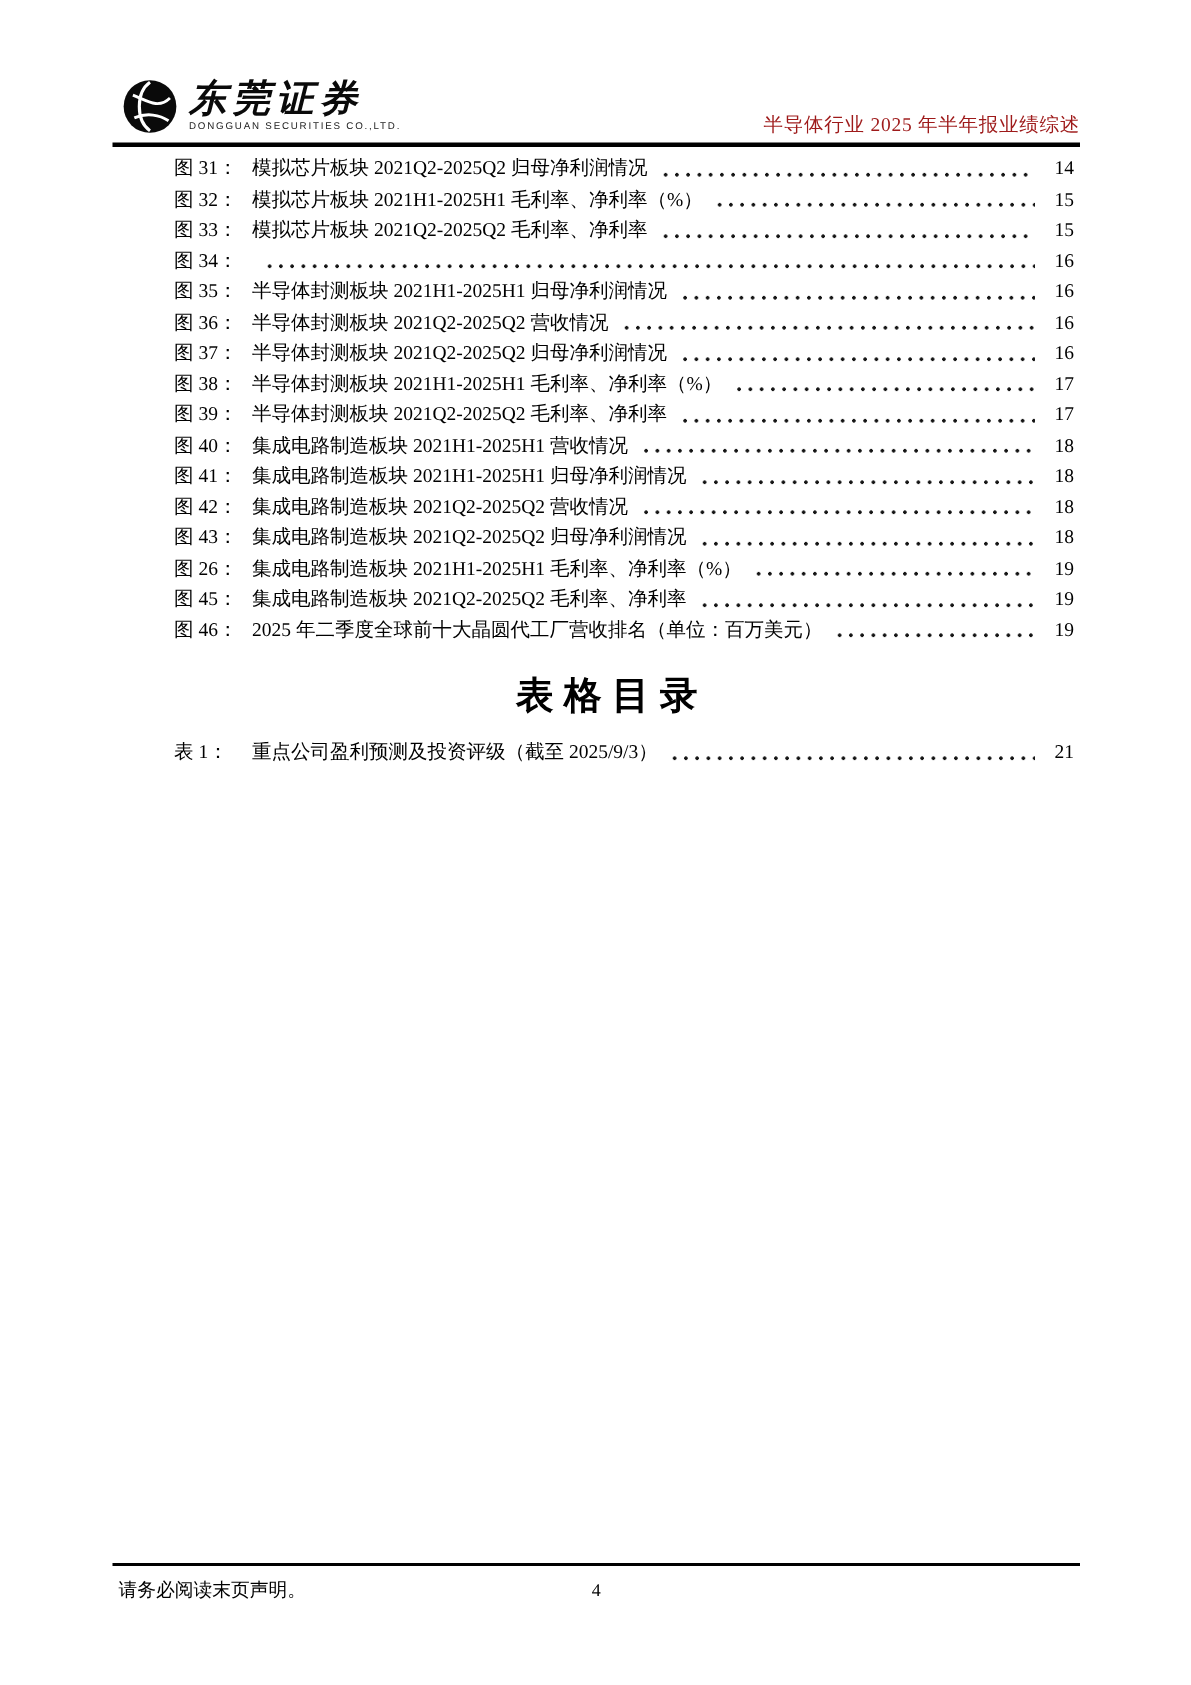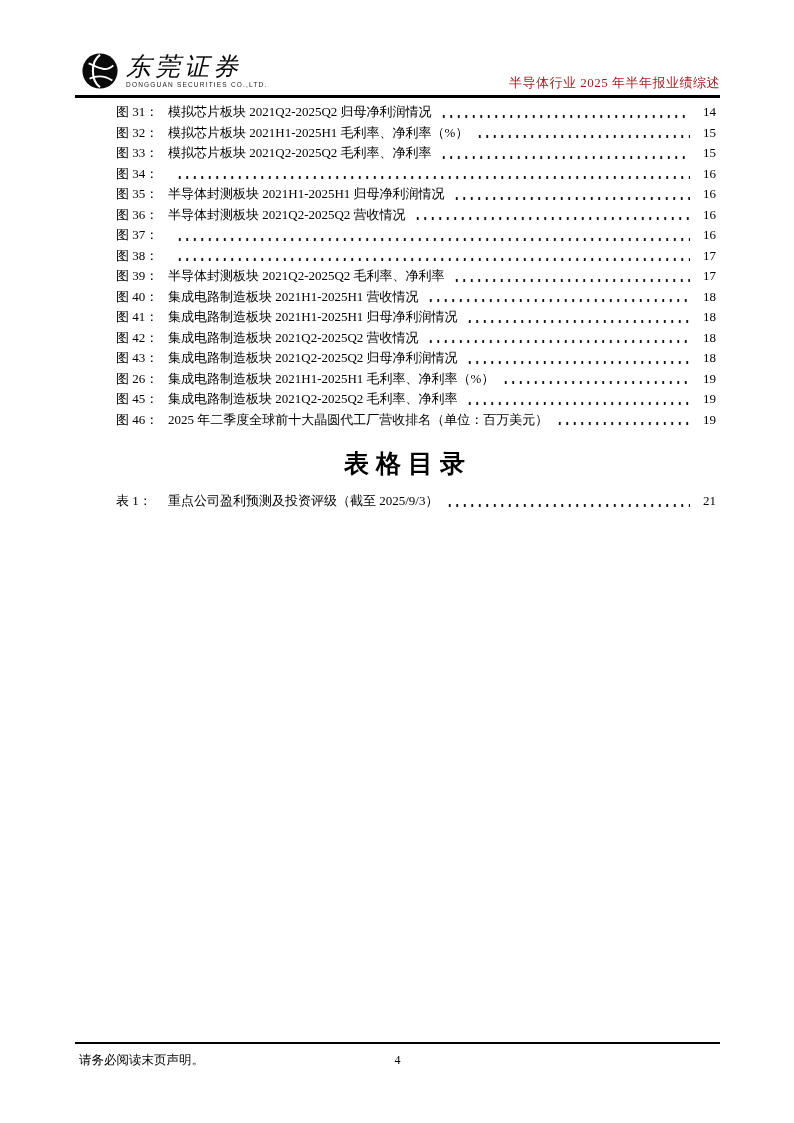--- a/index.html
+++ b/index.html
@@ -12,21 +12,21 @@
   .page { position:absolute; inset:0; background:#fff; }
 
   
   .header {
     position:absolute; left:75px; right:74px; top:50px; height:48px;
     border-bottom:3px solid #000;
   }
   .logo-block { position:absolute; left:6px; top:2px; display:flex; align-items:center; gap:7px; }
   .emblem { width:38px; height:38px; }
   .logo-name {
-    font-weight:normal; font-style:italic; font-size:25px; letter-spacing:4px;
+    font-weight:bold; font-style:italic; font-size:25px; letter-spacing:4px;
     line-height:1; color:#0a0a0a; white-space:nowrap;
   }
   .logo-sub {
     font-size:6.5px; letter-spacing:1.2px; color:#222; margin-top:2px;
     font-family:"Liberation Sans","DejaVu Sans",sans-serif; white-space:nowrap;
   }
   .header-title {
     position:absolute; right:0; bottom:3px;
     font-size:13px; font-weight:normal; color:#9e1a1a; letter-spacing:0.5px;
     white-space:nowrap;
@@ -124,26 +124,28 @@
 
       <div class="toc-row">
         <span class="toc-label">图 36：</span>
         <span class="toc-title">半导体封测板块 2021Q2-2025Q2 营收情况</span>
         <span class="leader"></span>
         <span class="toc-page">16</span>
       </div>
 
       <div class="toc-row">
         <span class="toc-label">图 37：</span>
+        <span class="toc-title">半导体封测板块 2021Q2-2025Q2 归母净利润情况</span>
         <span class="leader"></span>
         <span class="toc-page">16</span>
       </div>
 
       <div class="toc-row">
         <span class="toc-label">图 38：</span>
+        <span class="toc-title">半导体封测板块 2021H1-2025H1 毛利率、净利率（%）</span>
         <span class="leader"></span>
         <span class="toc-page">17</span>
       </div>
 
       <div class="toc-row">
         <span class="toc-label">图 39：</span>
         <span class="toc-title">半导体封测板块 2021Q2-2025Q2 毛利率、净利率</span>
         <span class="leader"></span>
         <span class="toc-page">17</span>
       </div>

